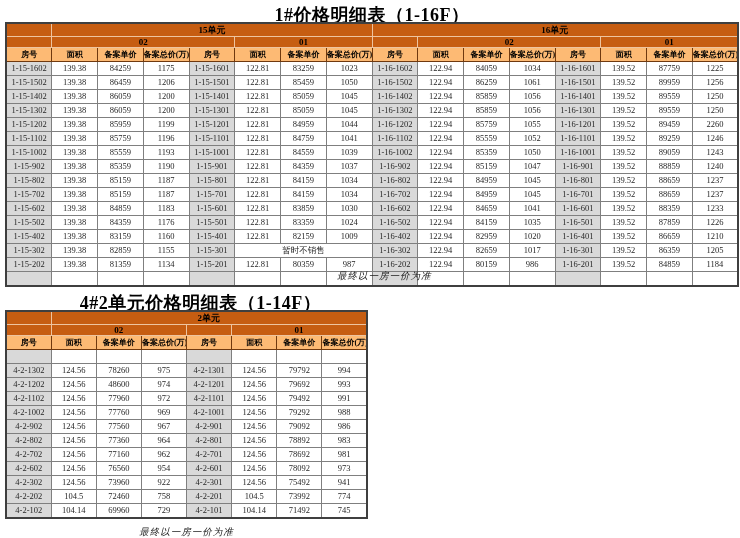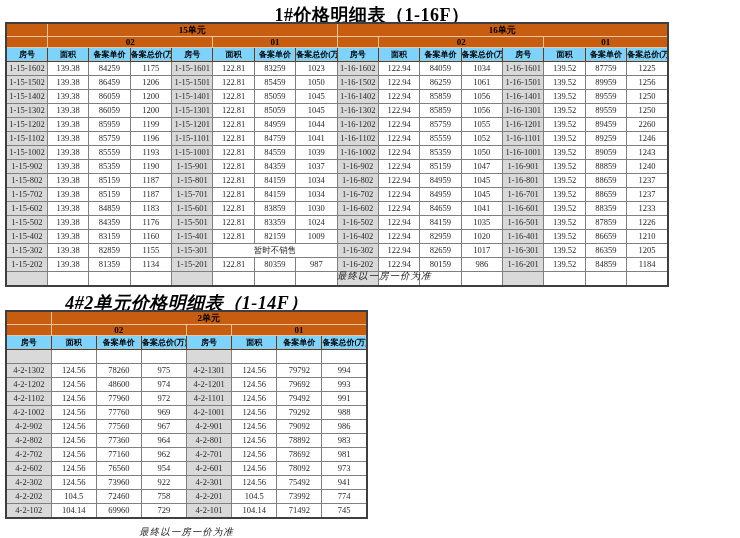--- a/index.html
+++ b/index.html
@@ -11,26 +11,26 @@
   .note{position:absolute;font-size:9.5px;font-style:italic;letter-spacing:1px;color:#1a1a1a;}
   table{position:absolute;border-collapse:collapse;table-layout:fixed;border:2px solid #3f3f3f;}
   td{
     border:1px solid #7f7f7f;text-align:center;vertical-align:middle;
     padding:0;height:13px;line-height:1;font-size:8.5px;color:#262626;
     overflow:hidden;white-space:nowrap;
   }
   tr.b1 td{height:12px}
   tr.b2 td{height:10px}
   td.dk{background:#c65d11;border-color:#eec49f;font-weight:bold;color:#000;font-size:9px;}
-  td.lt{background:#7dd3fc;border-color:#70390e;font-weight:bold;color:#000;font-size:8px;}
+  td.lt{background:#fdba74;border-color:#70390e;font-weight:bold;color:#000;font-size:8px;}
   td.g{background:#d9d9d9;}
-  #t1{top:22px;left:5px;width:664px;font-family:Liberation Serif, serif;}
+  #t1{top:22px;left:5px;width:734px;font-family:Liberation Serif, serif;}
   #t2{top:310px;left:5px;width:363px;}
   #t1-title{top:3px;left:5px;width:734px;}
-  #t2-title{top:291px;left:5px;width:363px;font-style:italic;}
+  #t2-title{top:291px;left:19px;width:363px;}
   #note1{top:270px;left:337px;}
   #note2{top:526px;left:5px;width:363px;text-align:center;}
 </style>
 </head>
 <body>
 
 <div id="t1-title" class="title">1#价格明细表（1-16F）</div>
 
 <table id="t1">
   <colgroup>

